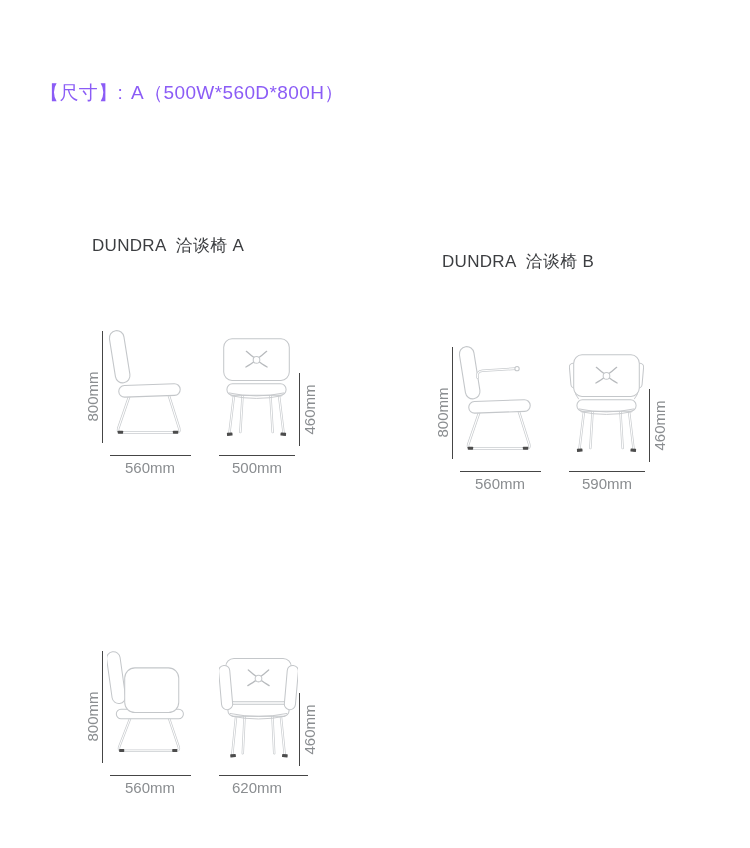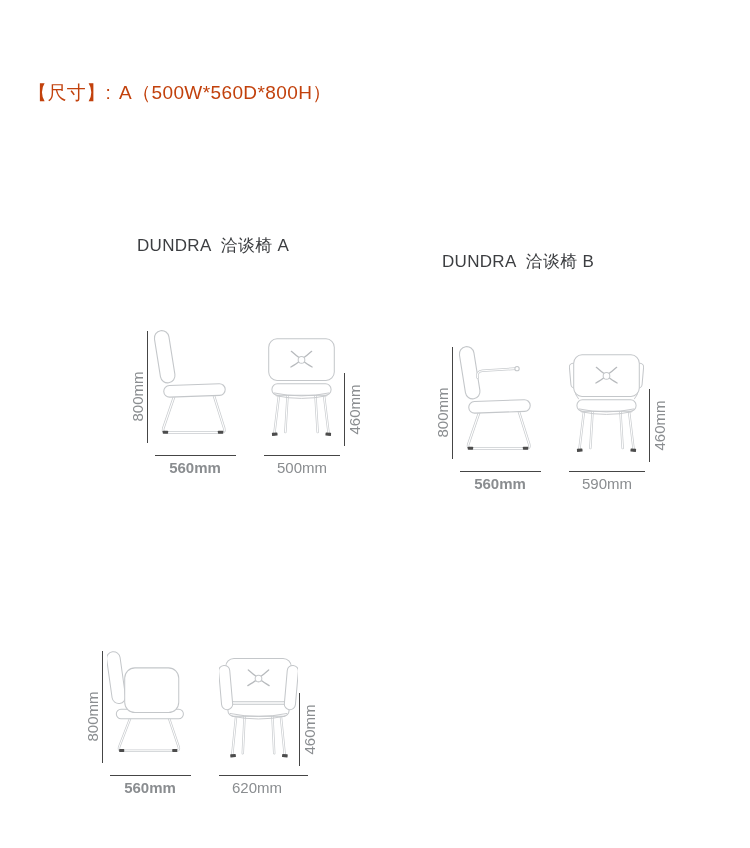--- a/index.html
+++ b/index.html
@@ -1,28 +1,28 @@
 <!DOCTYPE html>
 <html><head>
 <meta charset="utf-8">
 <style>
   html,body{margin:0;padding:0;background:#ffffff;}
   .screen{position:relative;width:750px;height:848px;background:#ffffff;overflow:hidden;
           font-family:"Liberation Sans","DejaVu Sans",sans-serif;}
 
   
-  .size-summary{position:absolute;left:28px;top:74px;font-size:19px;line-height:37px;
-                color:#c2410c;letter-spacing:.4px;text-align:center;}
+  .size-summary{position:absolute;left:40px;top:74px;font-size:19px;line-height:37px;
+                color:#8b5cf6;letter-spacing:.4px;text-align:center;}
   .size-line{white-space:pre;}
   .size-line .lbl{margin-right:2px;}
   .size-line.indent{padding-left:89px;}
 
   
   .panel{position:absolute;width:270px;height:300px;}
-  .panel-a{left:80px;top:228px;margin-left:45px;}
+  .panel-a{left:80px;top:228px;}
   .panel-b{left:430px;top:244px;}
   .panel-c{left:80px;top:558px;}
   .panel-title{position:absolute;left:12px;top:6px;font-size:17px;color:#3c3e41;
                letter-spacing:.3px;white-space:pre;}
 
   .figure{position:absolute;left:0;width:242px;height:160px;}
   .panel-a .figure,.panel-b .figure{top:100px;}
   .panel-c .figure{top:90px;}
 
   .dim-vline{position:absolute;width:1px;background:#454545;}
@@ -31,21 +31,21 @@
   .dim-vtext{position:absolute;width:54px;text-align:center;font-size:15px;color:#8a8d90;
              transform:rotate(-90deg);white-space:nowrap;}
   .vtext-left{left:-15px;top:60px;}
   .vtext-right{left:202px;top:73px;}
 
   .dim-hline{position:absolute;height:1px;background:#454545;top:127px;}
   .hline-side{left:30px;width:81px;}
   .hline-front{left:139px;width:76px;}
   .panel-c .hline-front{width:89px;}
   .dim-htext{position:absolute;top:131px;font-size:15px;color:#8a8d90;text-align:center;}
-  .htext-side{left:20px;width:100px;font-weight:bold;}
+  .htext-side{left:20px;width:100px;}
   .htext-front{left:132px;width:90px;}
 
   .chair-svg{position:absolute;}
   .svg-side{left:27px;top:0;}
   .svg-front{left:139px;top:9px;}
 
   
   .tube-o{fill:none;stroke:#c9cccf;stroke-width:2.6;stroke-linecap:round;stroke-linejoin:round;}
   .tube-i{fill:none;stroke:#ffffff;stroke-width:1.1;stroke-linecap:round;stroke-linejoin:round;}
   .outline{fill:#ffffff;stroke:#c4c7ca;stroke-width:1.1;}

